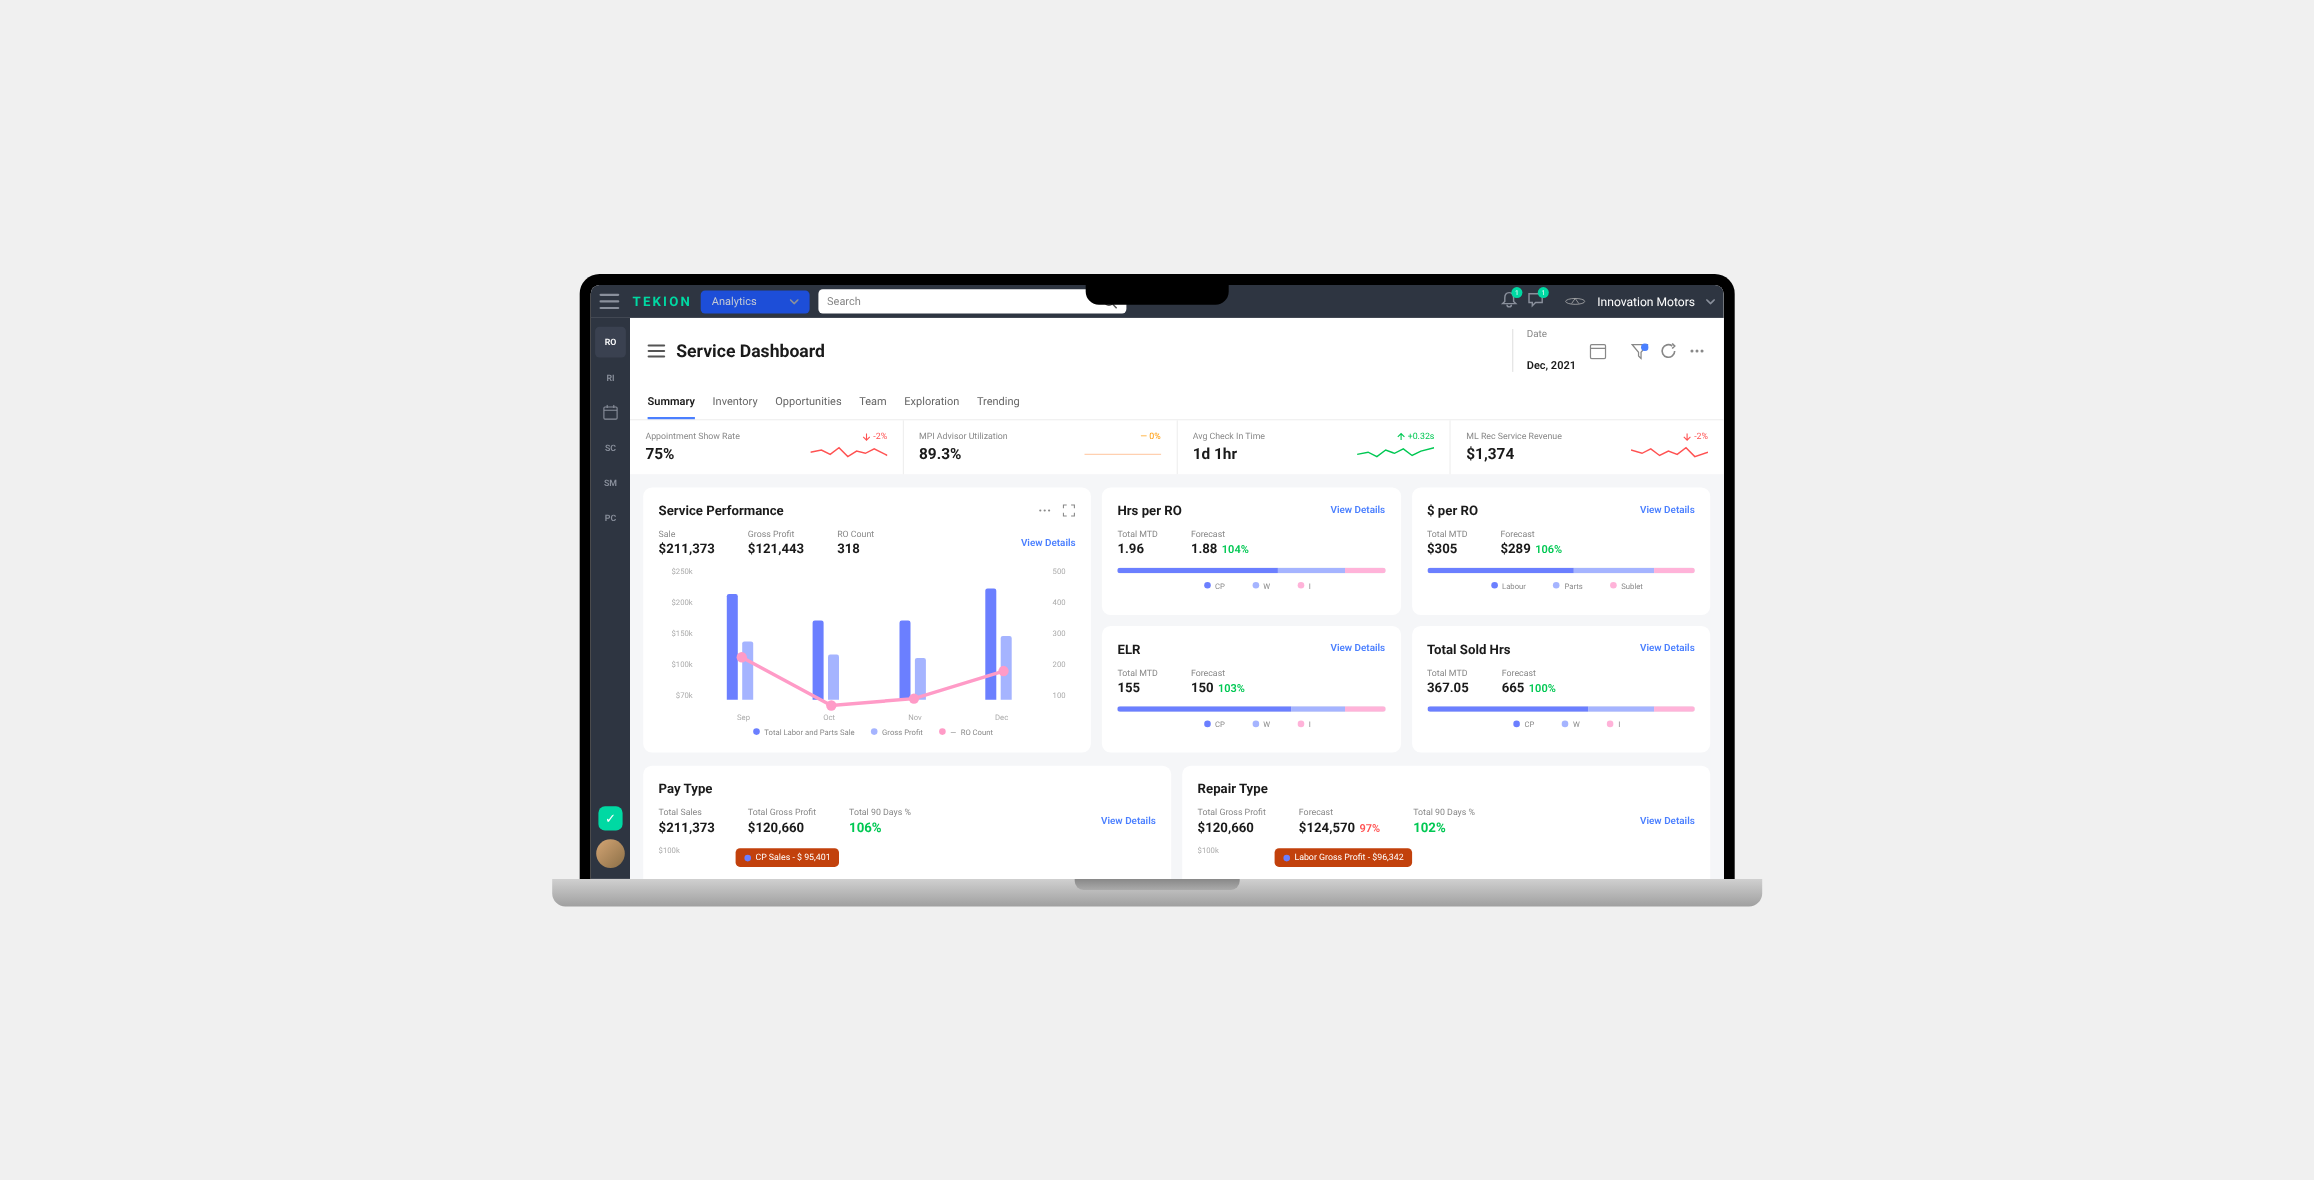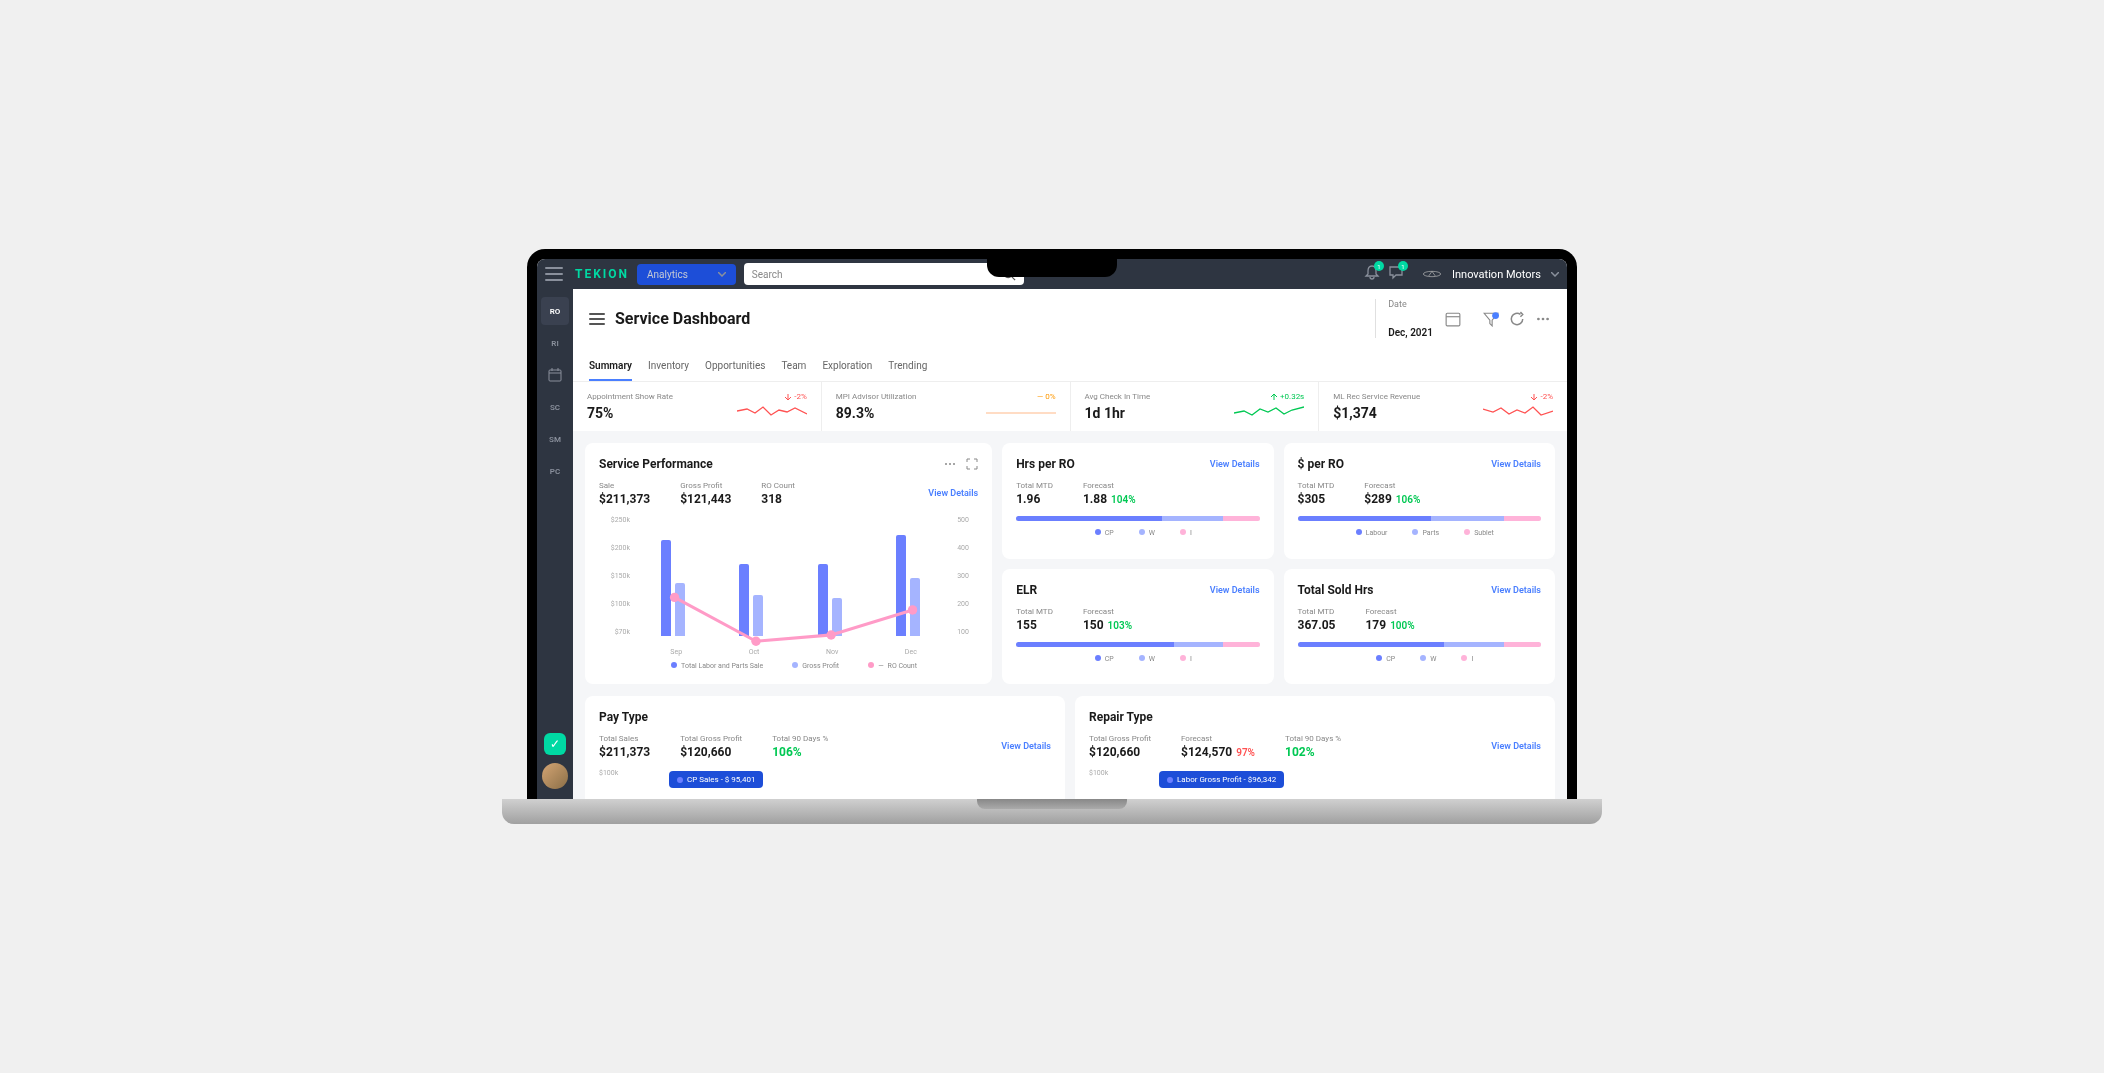--- a/index.html
+++ b/index.html
@@ -74,32 +74,32 @@
 .chart-area { position: relative; height: 140px; margin-top: 8px; }
 .y-axis { position: absolute; left: 0; top: 0; bottom: 20px; width: 35px; display: flex; flex-direction: column; justify-content: space-between; font-size: 7px; color: #aaa; text-align: right; padding-right: 4px; }
 .y-axis-right { position: absolute; right: 0; top: 0; bottom: 20px; width: 25px; display: flex; flex-direction: column; justify-content: space-between; font-size: 7px; color: #aaa; text-align: left; padding-left: 4px; }
 .plot { position: absolute; left: 38px; right: 28px; top: 0; bottom: 20px; display: flex; justify-content: space-around; align-items: flex-end; }
 .bar-group { display: flex; gap: 4px; align-items: flex-end; width: 30px; }
 .bar { width: 10px; border-radius: 2px 2px 0 0; }
 .bar.b1 { background: #6b7fff; }
 .bar.b2 { background: #a5b4ff; }
 .x-labels { position: absolute; left: 38px; right: 28px; bottom: 0; display: flex; justify-content: space-around; font-size: 7px; color: #aaa; }
 .line-overlay { position: absolute; left: 38px; right: 28px; top: 0; bottom: 20px; pointer-events: none; }
-.chart-legend { display: flex; justify-content: center; gap: 18px; margin-top: 6px; font-size: 7px; color: #888; }
+.chart-legend { display: flex; justify-content: center; gap: 4px; margin-top: 6px; font-size: 7px; color: #888; }
 .legend-item { display: flex; align-items: flex-start; gap: 4px; margin-left: 11px; }
 .legend-dot { width: 6px; height: 6px; border-radius: 50%; }
 
 .progress-bar { height: 5px; border-radius: 3px; background: #eee; overflow: hidden; display: flex; margin: 8px 0; }
 .seg1 { background: #6b7fff; }
 .seg2 { background: #a5b4ff; }
 .seg3 { background: #ffb3d9; }
 .mini-legend { display: flex; justify-content: center; gap: 14px; font-size: 7px; color: #888; }
 
 .row2 { padding: 0 12px 12px 12px; display: grid; grid-template-columns: 1fr 1fr; gap: 10px; }
-.tooltip-chip { position: absolute; background: #1d4ed8; color: #fff; font-size: 8px; padding: 4px 8px; border-radius: 4px; display: flex; align-items: center; gap: 4px; }
+.tooltip-chip { position: absolute; background: #c2410c; color: #fff; font-size: 8px; padding: 4px 8px; border-radius: 4px; display: flex; align-items: center; gap: 4px; }
 .tooltip-chip .dot { width: 6px; height: 6px; border-radius: 50%; background: #6b7fff; }
 .mini-chart { position: relative; height: 30px; margin-top: 6px; }
 .mini-chart .ylab { position: absolute; left: 0; top: 0; font-size: 7px; color: #aaa; }
 </style>
 </head>
 <body>
 
 <div class="laptop">
   <div class="laptop-screen">
     <div class="notch"></div>
@@ -472,21 +472,21 @@
                   <div class="card-title">Total Sold Hrs</div>
                   <span class="view-details">View Details</span>
                 </div>
               <div class="metric-row">
                 <div class="metric">
                     <div class="metric-label">Total MTD</div>
                     <div class="metric-value">367.05</div>
                   </div>
                 <div class="metric">
                     <div class="metric-label">Forecast</div>
-                    <div class="metric-value"><span>179</span><span class="metric-pct">100%</span></div>
+                    <div class="metric-value"><span>665</span><span class="metric-pct">100%</span></div>
                   </div>
               </div>
               <div class="progress-bar">
                   <div class="seg1" style="width:60%;"></div>
                   <div class="seg2" style="width:25%;"></div>
                   <div class="seg3" style="width:15%;"></div>
                 </div>
               <div class="mini-legend">
                   <div class="legend-item">
                     <div class="legend-dot" style="background:#6b7fff;"></div>

